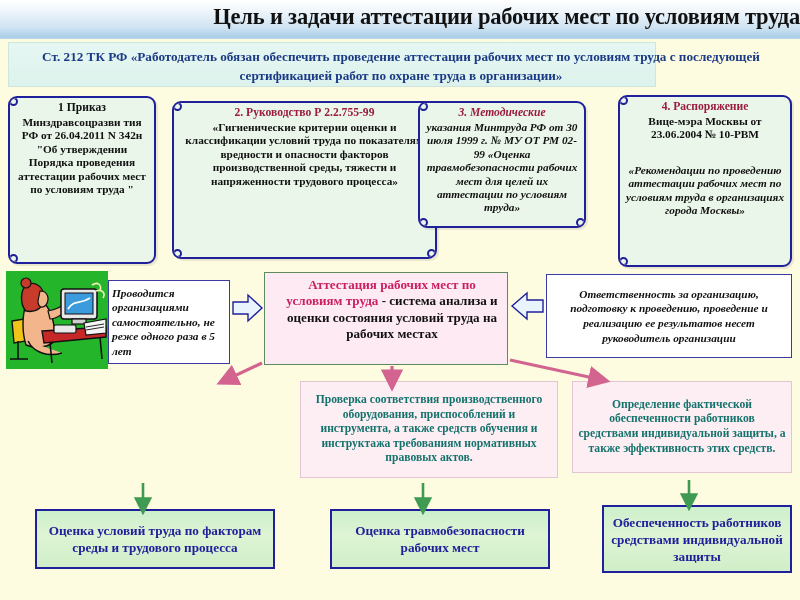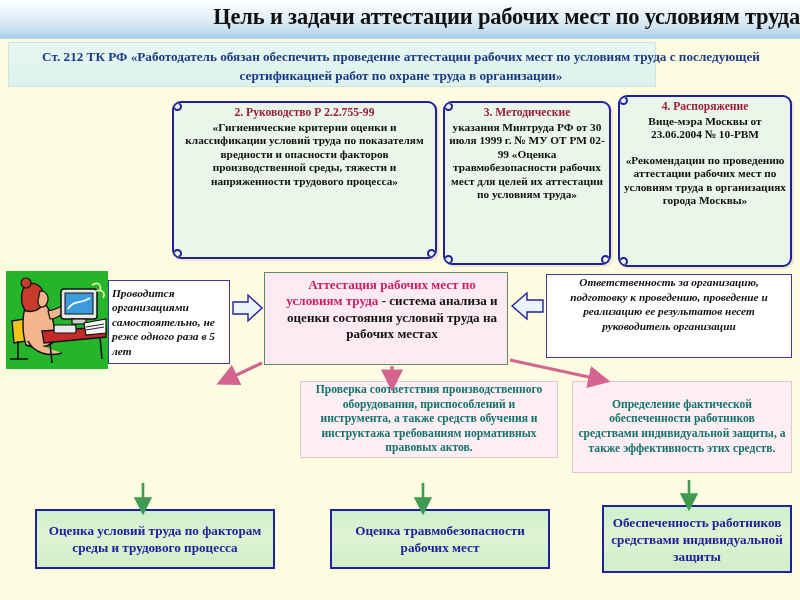--- a/index.html
+++ b/index.html
@@ -98,21 +98,21 @@
     border: 2px solid #20209a;
     border-radius: 50%;
     background: #eaf6ea;
     box-sizing: border-box;
   }
   .nub.tl { left: -1px; top: -1px; }
   .nub.bl { left: -1px; bottom: -1px; }
   .nub.br { right: -1px; bottom: -1px; }
   #doc1 { left: 8px;   top: 96px;  width: 148px; height: 168px; }
   #doc2 { left: 172px; top: 101px; width: 265px; height: 158px; }
-  #doc3 { left: 443px; top: 101px; width: 168px; height: 164px; }
+  #doc3 { left: 418px; top: 101px; width: 168px; height: 127px; font-style: italic; }
   #doc4 { left: 618px; top: 95px;  width: 174px; height: 172px; }
 
   
   #clipart {
     position: absolute;
     left: 6px; top: 271px;
     width: 102px; height: 98px;
     overflow: hidden;
     background: #25b52a;
   }
@@ -158,21 +158,21 @@
   #center-text .hl { color: #cb1f62; }
   
   #resp-box {
     position: absolute;
     left: 546px; top: 274px;
     width: 246px; height: 84px;
     background: #ffffff;
     border: 1px solid #3a3aa0;
     box-sizing: border-box;
     display: flex;
-    align-items: flex-start;
+    align-items: center;
     justify-content: center;
   }
   #resp-text {
     text-align: center;
     font-family: "Liberation Serif", serif;
     font-style: italic;
     font-weight: bold;
     font-size: 11.3px;
     line-height: 14.6px;
     color: #101010;
@@ -191,21 +191,21 @@
   }
   .task-box span {
     text-align: center;
     font-family: "Liberation Serif", serif;
     font-weight: bold;
     font-size: 11.6px;
     line-height: 14.6px;
     color: #14726c;
   }
   #task1 { left: 8px;   top: 381px; width: 268px; height: 97px; }
-  #task2 { left: 300px; top: 381px; width: 258px; height: 77px; }
+  #task2 { left: 300px; top: 381px; width: 258px; height: 97px; }
   #task3 { left: 572px; top: 381px; width: 220px; height: 92px; }
   
   .result-box {
     position: absolute;
     background: linear-gradient(to bottom, #cdf0cc 0%, #dff4d4 45%, #cfeec8 100%);
     border: 2px solid #20209a;
     box-sizing: border-box;
     display: flex;
     align-items: center;
     justify-content: center;
@@ -236,20 +236,26 @@
 
 <div id="slide">
 
   <div id="title-band"></div>
   <div id="title-text">Цель и задачи аттестации рабочих мест по условиям труда</div>
 
   <div id="subtitle-box">
     <div id="subtitle-text">Ст. 212 ТК РФ «Работодатель обязан обеспечить проведение аттестации рабочих мест по условиям труда с последующей сертификацией работ по охране труда в организации»</div>
   </div>
 
+  <div class="doc-box" id="doc1">
+    <span class="nub tl"></span>
+    <span class="nub bl"></span>
+    <span class="hdr dark">1  Приказ</span>
+    <span class="body">Минздравсоцразви тия РФ от 26.04.2011 N 342н "Об утверждении Порядка проведения аттестации рабочих мест по условиям труда "</span>
+  </div>
 
   <div class="doc-box" id="doc2">
     <span class="nub tl"></span>
     <span class="nub bl"></span>
     <span class="nub br"></span>
     <span class="hdr">2. Руководство  Р 2.2.755-99</span>
     <span class="body">«Гигиенические критерии оценки и классификации условий труда по показателям вредности и опасности факторов производственной среды, тяжести и напряженности трудового процесса»</span>
   </div>
 
   <div class="doc-box" id="doc3">
@@ -258,21 +264,21 @@
     <span class="nub br"></span>
     <span class="hdr">3. Методические</span>
     <span class="body">указания Минтруда РФ от  30 июля 1999 г. № МУ ОТ РМ 02-99 «Оценка травмобезопасности рабочих мест для целей их аттестации по условиям труда»</span>
   </div>
 
   <div class="doc-box" id="doc4">
     <span class="nub tl"></span>
     <span class="nub bl"></span>
     <span class="hdr">4. Распоряжение</span>
     <span class="body">Вице-мэра Москвы от 23.06.2004 № 10-РВМ</span>
-    <span class="body" style="margin-top:12px;">«Рекомендации по проведению аттестации рабочих мест по условиям труда в организациях города Москвы»</span>
+    <span class="body" style="margin-top:22px;font-style:italic;">«Рекомендации по проведению аттестации рабочих мест по условиям труда в организациях города Москвы»</span>
   </div>
 
   <div id="clipart">
     <svg width="102" height="98" viewBox="0 0 102 98">
       <rect x="0" y="0" width="102" height="98" fill="#25b52a"></rect>
 
       <path d="M6 50 L18 48 L20 70 L8 72 Z" fill="#f0c419" stroke="#111" stroke-width="1.4"></path>
       <path d="M12 70 L12 88 M4 88 L22 88" stroke="#111" stroke-width="1.6" fill="none"></path>
 
       <path d="M20 34 C16 44 16 62 20 74 C30 78 44 76 48 70 C50 56 46 40 38 32 Z" fill="#f3b58b" stroke="#111" stroke-width="1.4"></path>

